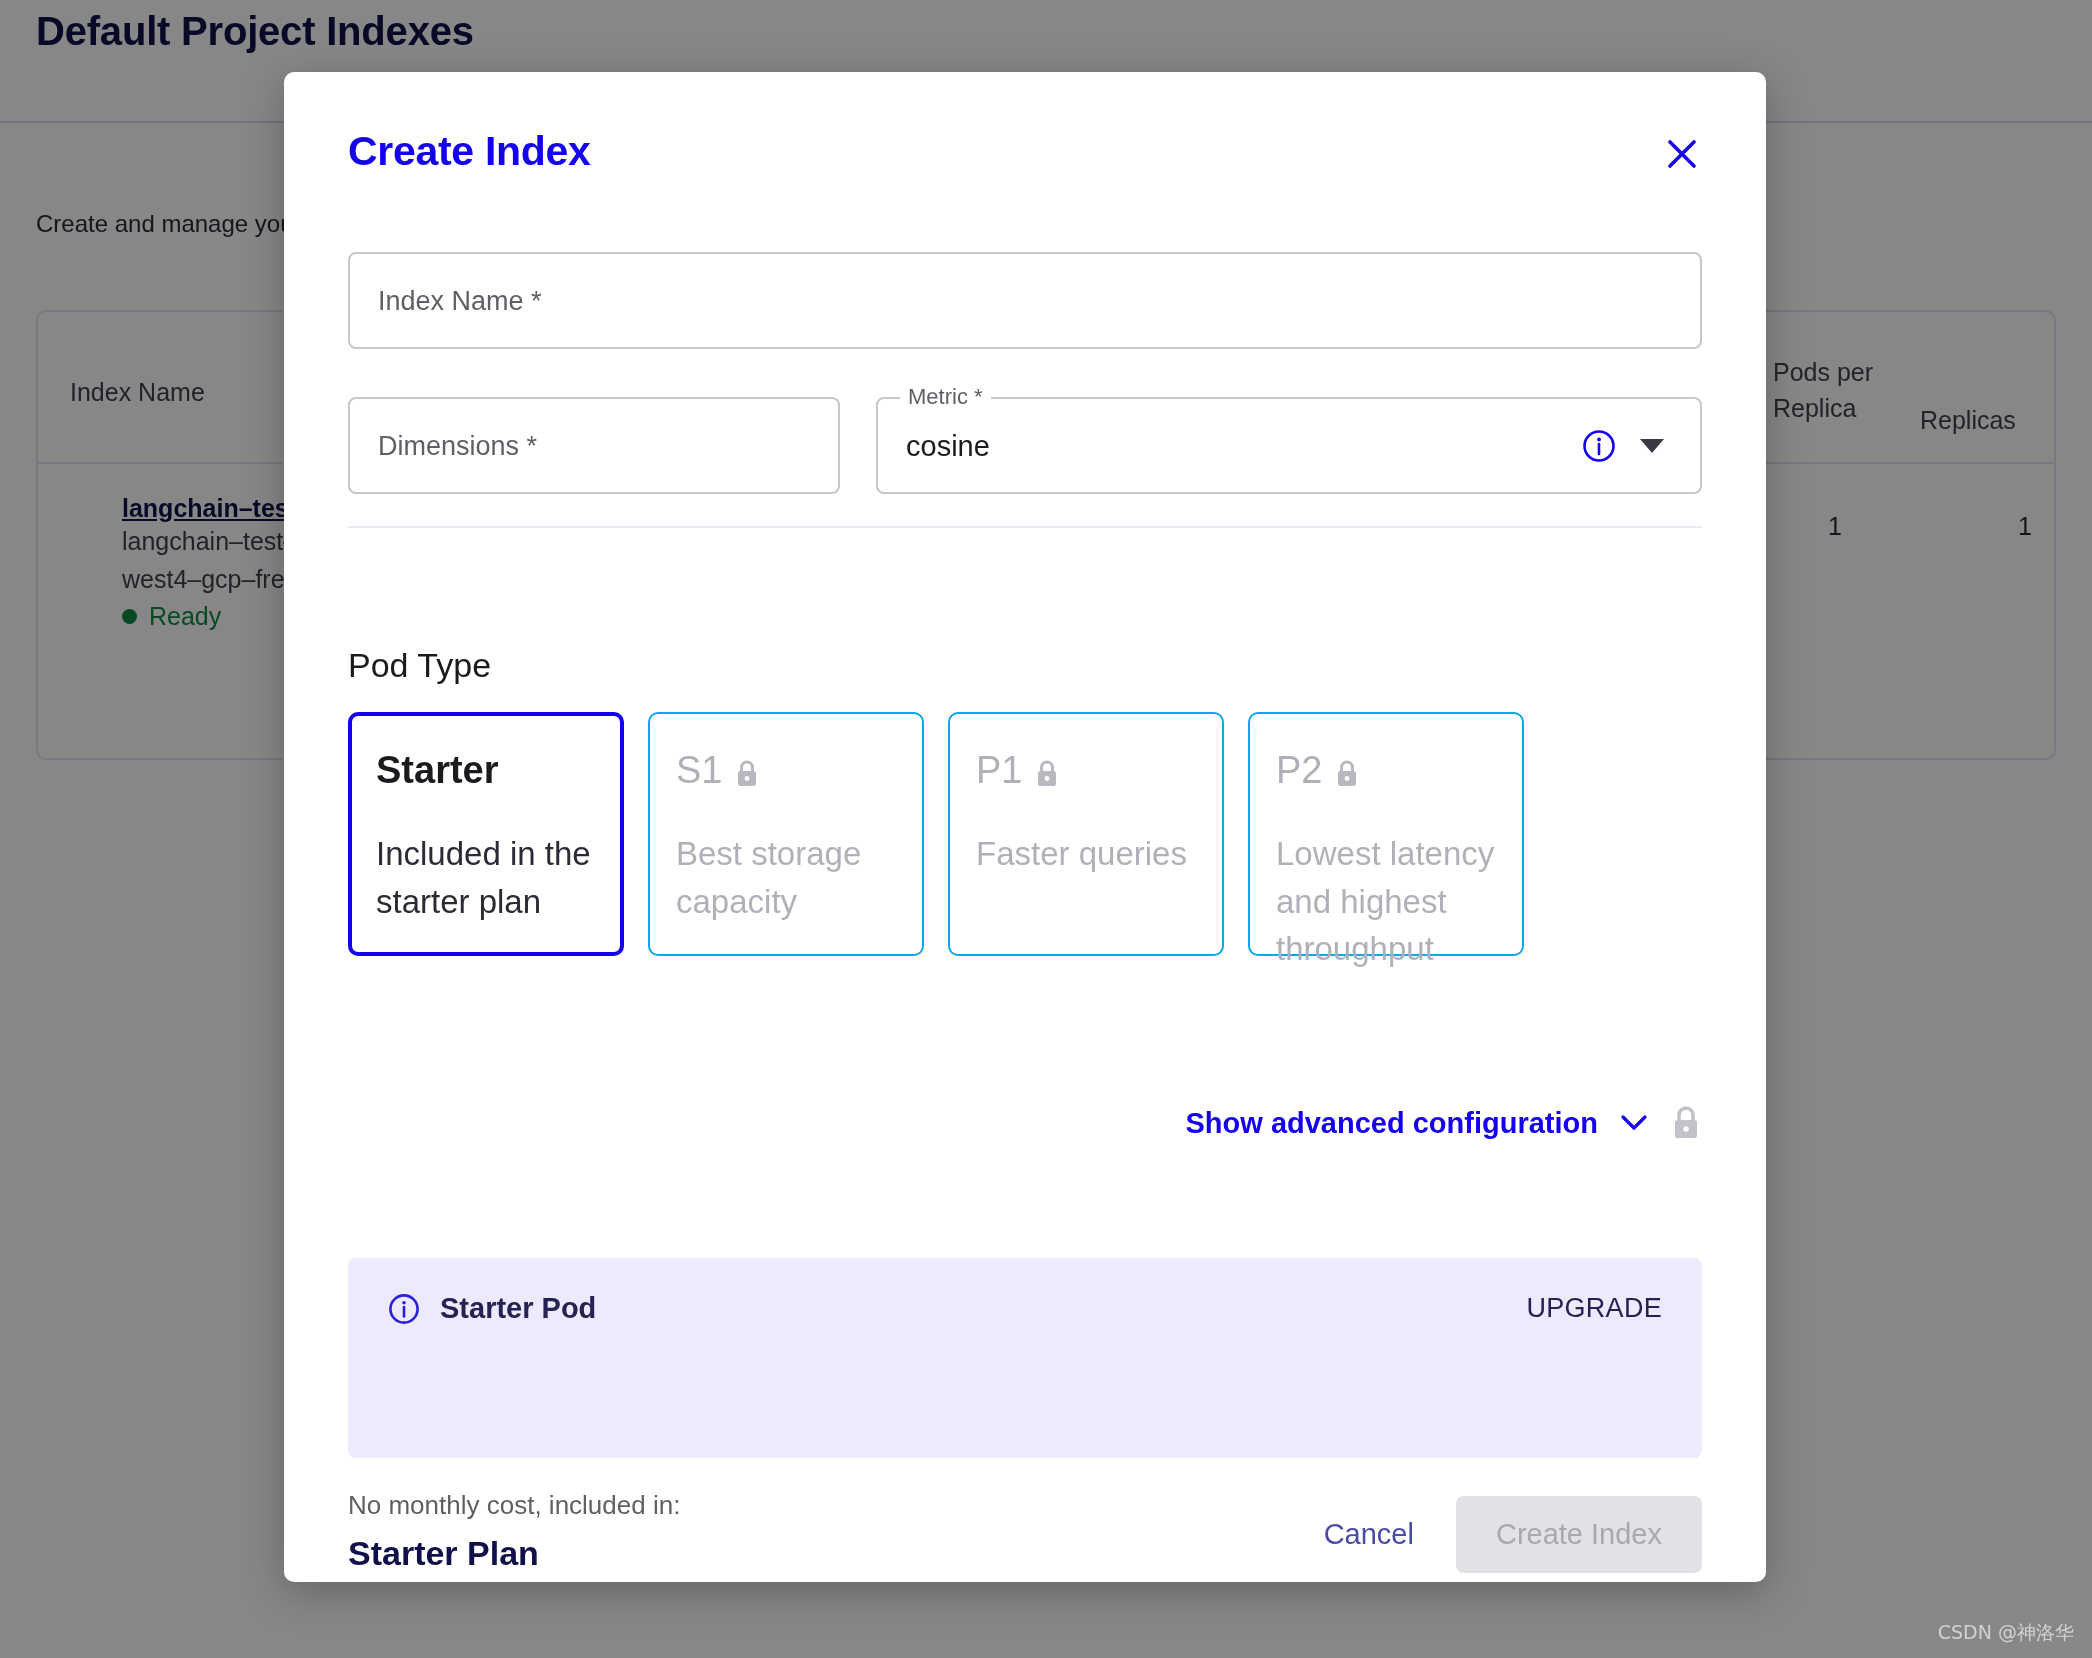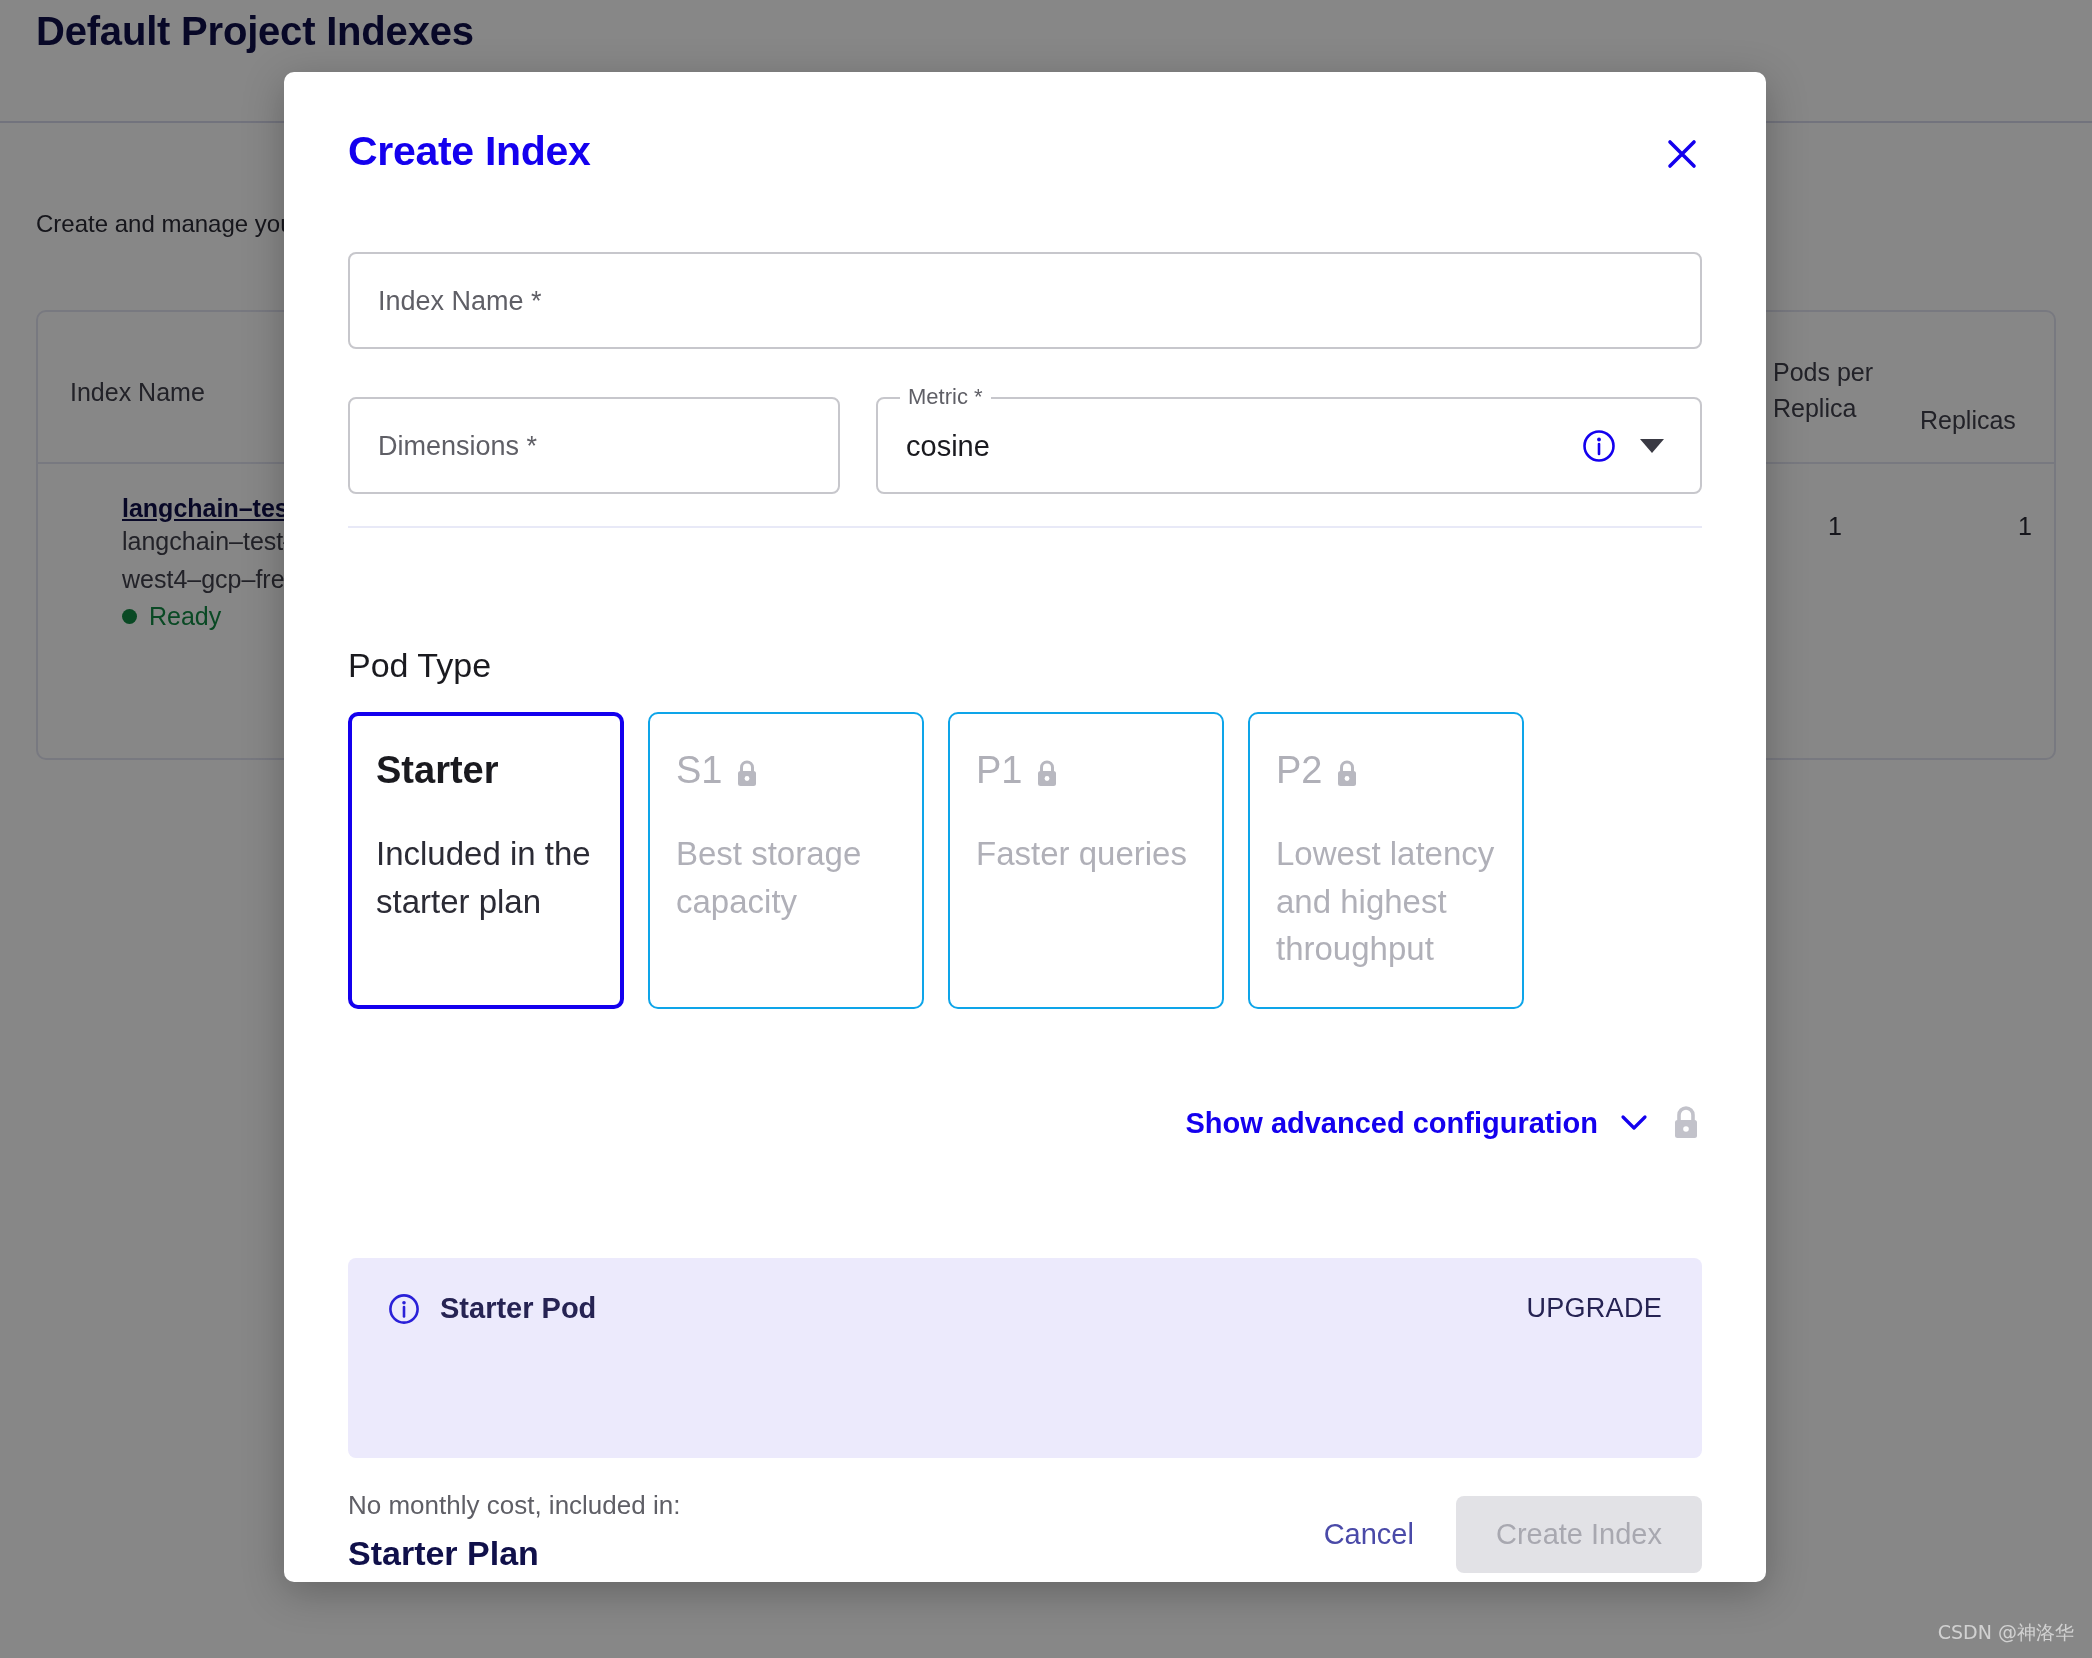--- a/index.html
+++ b/index.html
@@ -259,21 +259,21 @@
     position: absolute;
     left: 64px;
     top: 640px;
     right: 64px;
     display: flex;
     gap: 24px;
   }
 
   .pod-card {
     width: 276px;
-    height: 297px;
+    height: 244px;
     border-radius: 10px;
     padding: 36px 26px 0 26px;
     background: #ffffff;
     cursor: pointer;
   }
   .pod-card.locked {
     border: 2px solid #0ea5e9;
   }
   .pod-card.selected {
     border: 4px solid #1400ee;

